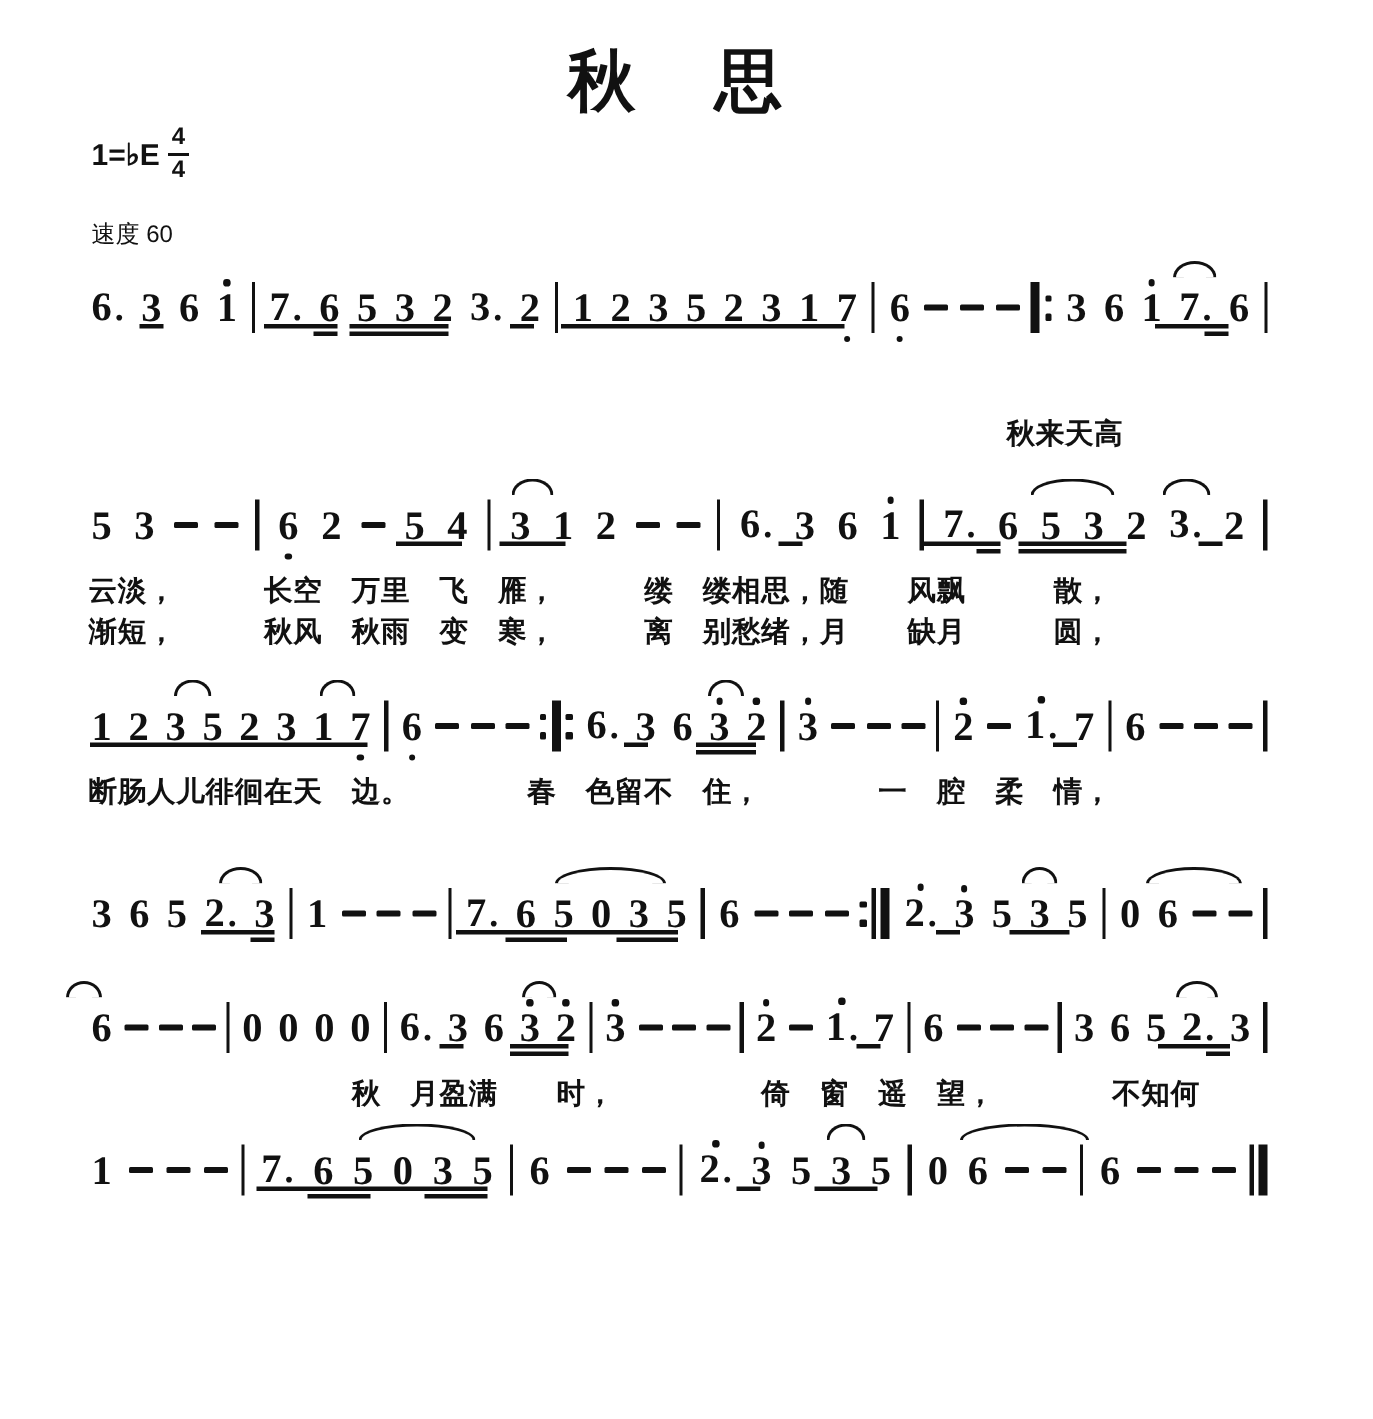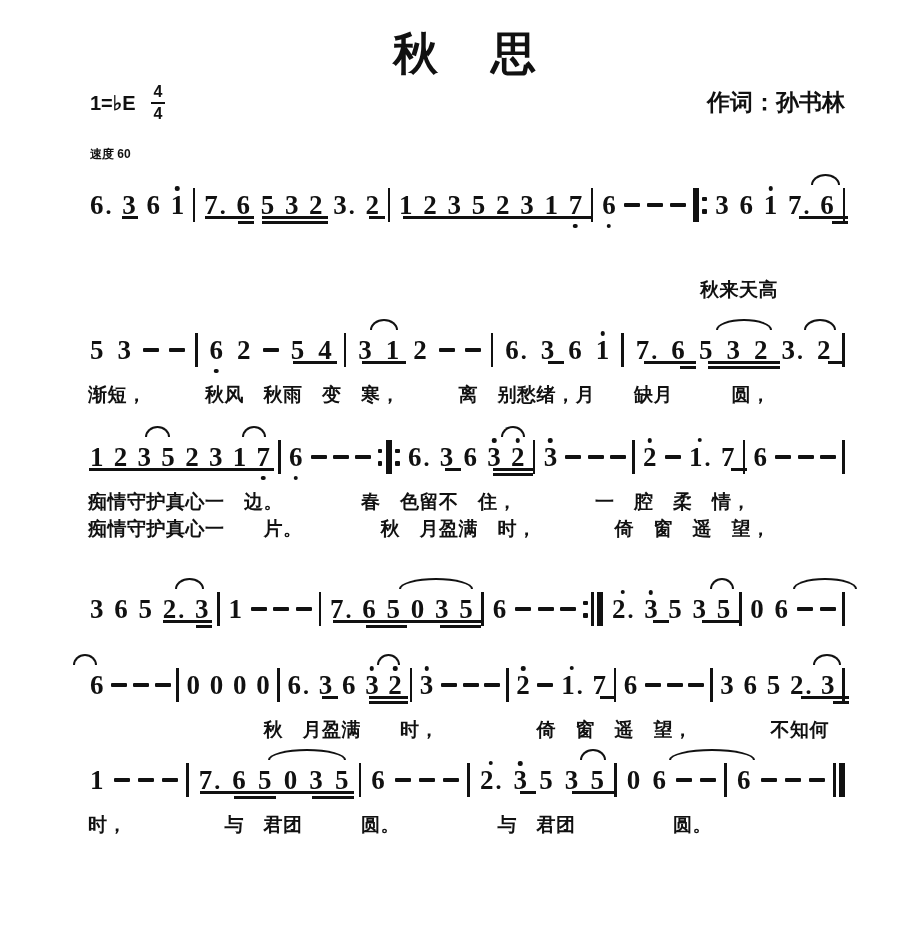--- a/index.html
+++ b/index.html
@@ -1,32 +1,32 @@
 <!DOCTYPE html>
 <html><head>
 <meta charset="utf-8">
 <style>
   html,body{margin:0;padding:0;background:#ffffff;}
   body{width:915px;height:946px;overflow:hidden;color:#111;
        font-family:"Liberation Sans",sans-serif;}
-  .page{padding:0 70px 0 88px;}
+  .page{padding:0 70px 0 59px;}
 
   
   .header{position:relative;height:182px;}
   .title{text-align:center;font-size:45px;font-weight:bold;letter-spacing:4px;
          padding-top:24px;font-family:"Liberation Sans",sans-serif;}
-  .keyrow{position:absolute;left:2px;top:84px;display:flex;align-items:center;gap:15px;
+  .keyrow{position:absolute;left:2px;top:84px;display:flex;align-items:center;gap:5px;
           font-size:20px;font-weight:bold;}
   .frac{display:inline-flex;flex-direction:column;align-items:center;line-height:1;
         font-size:16px;font-weight:bold;}
   .frac .num{border-bottom:2px solid #111;padding:0 3px 2px;}
   .frac .den{padding-top:2px;}
   .credits{position:absolute;right:0;top:86px;font-size:23px;font-weight:bold;line-height:1.4;}
   .temporow{position:absolute;left:2px;top:146px;display:flex;gap:50px;align-items:baseline;}
-  .tempo{font-size:12px;font-weight:bold;}
+  .tempo{font-size:16px;font-weight:normal;}
   .expression{font-size:19px;font-weight:600;}
 
   
   .mline{position:relative;}
   .mline1{margin-bottom:24px;} .mline2{margin-bottom:26px;}
   .mline3{margin-bottom:44px;} .mline4{margin-bottom:30px;}
   .mline5{margin-bottom:14px;}
   .notes{position:relative;display:flex;justify-content:space-between;align-items:center;
          height:46px;overflow:visible;}
   .tk{flex:0 0 auto;}
@@ -63,21 +63,20 @@
   <div class="header">
     <div class="title">秋　思</div>
     <div class="keyrow">
       <span>1=♭E</span>
       <span class="frac">
         <span class="num">4</span>
         <span class="den">4</span>
       </span>
     </div>
     <div class="credits">
-      <div>作词：孙书林</div>
     </div>
     <div class="temporow">
       <span class="tempo">速度 60</span>
     </div>
   </div>
   <div id="music-lines">
       <div class="mline mline1">
         <div class="notes">
           <span class="tk note">
             <span class="num">6</span>
@@ -274,20 +273,21 @@
           <div class="beam" style="left: 556px; width: 52px; top: 34px;"></div>
           <div class="beam" style="left: 592px; width: 16px; top: 39px;"></div>
           <div class="beam" style="left: 620px; width: 72px; top: 34px;"></div>
           <div class="beam" style="left: 620px; width: 72px; top: 39px;"></div>
           <div class="beam" style="left: 740px; width: 16px; top: 34px;"></div>
           <div class="arc" style="left: 282px; width: 28px; top: -8px;"></div>
           <div class="arc" style="left: 628px; width: 56px; top: -8px;"></div>
           <div class="arc" style="left: 716px; width: 32px; top: -8px;"></div>
         </div>
         <div class="lyrics">
+          <div class="lrow">云淡，　　　长空　万里　飞　雁，　　　缕　缕相思，随　　风飘　　　散，</div>
           <div class="lrow">渐短，　　　秋风　秋雨　变　寒，　　　离　别愁绪，月　　缺月　　　圆，</div>
         </div>
       </div>
       <div class="mline mline3">
         <div class="notes">
           <span class="tk note">
             <span class="num">1</span>
           </span>
           <span class="tk note">
             <span class="num">2</span>
@@ -381,22 +381,21 @@
           <div class="beam" style="left: 1px; width: 185px; top: 34px;"></div>
           <div class="beam" style="left: 357px; width: 16px; top: 34px;"></div>
           <div class="beam" style="left: 405px; width: 40px; top: 34px;"></div>
           <div class="beam" style="left: 405px; width: 40px; top: 39px;"></div>
           <div class="beam" style="left: 643px; width: 16px; top: 34px;"></div>
           <div class="arc" style="left: 57px; width: 25px; top: -8px;"></div>
           <div class="arc" style="left: 154px; width: 24px; top: -8px;"></div>
           <div class="arc" style="left: 413px; width: 24px; top: -8px;"></div>
         </div>
         <div class="lyrics">
-          <div class="lrow">痴情守护真心一　边。　　　　春　色留不　住，　　　　一　腔　柔　情，</div>
-          <div class="lrow">痴情守护真心一　　片。　　　　秋　月盈满　时，　　　　倚　窗　遥　望，</div>
+          <div class="lrow">断肠人儿徘徊在天　边。　　　　春　色留不　住，　　　　一　腔　柔　情，</div>
         </div>
       </div>
       <div class="mline mline4">
         <div class="notes">
           <span class="tk note">
             <span class="num">3</span>
           </span>
           <span class="tk note">
             <span class="num">6</span>
           </span>
@@ -672,18 +671,15 @@
           </span>
           <div class="beam" style="left: 112px; width: 154px; top: 34px;"></div>
           <div class="beam" style="left: 146px; width: 42px; top: 39px;"></div>
           <div class="beam" style="left: 224px; width: 42px; top: 39px;"></div>
           <div class="beam" style="left: 432px; width: 16px; top: 34px;"></div>
           <div class="beam" style="left: 484px; width: 42px; top: 34px;"></div>
           <div class="arc" style="left: 180px; width: 78px; top: -8px;"></div>
           <div class="arc" style="left: 492px; width: 26px; top: -8px;"></div>
           <div class="arc" style="left: 581px; width: 86px; top: -8px;"></div>
         </div>
-        <div class="lyrics">
-          <div class="lrow">时，　　　　　与　君团　　　圆。　　　　　与　君团　　　　　圆。</div>
-        </div>
       </div>
     </div>
 </div>
 
 </body></html>

